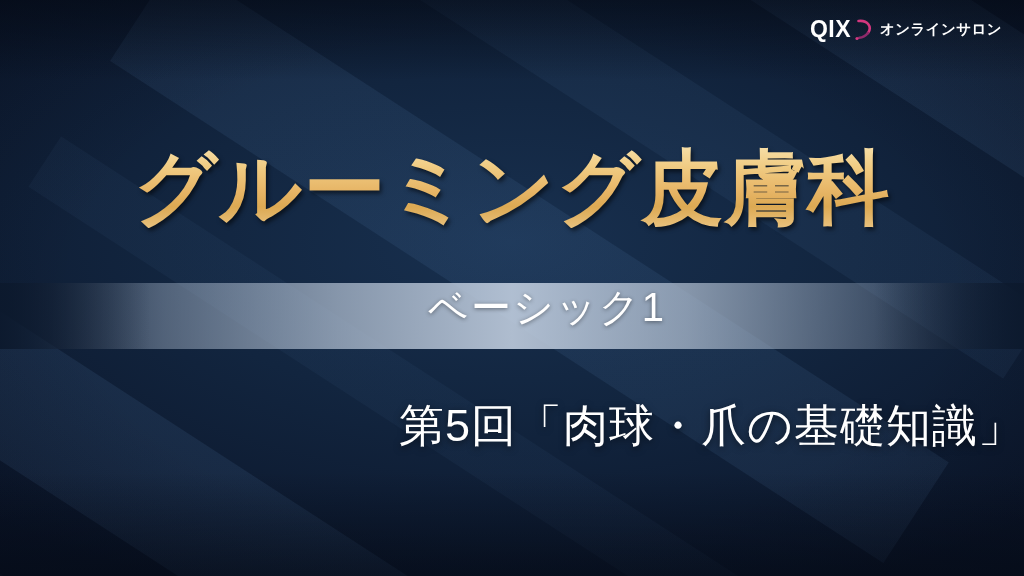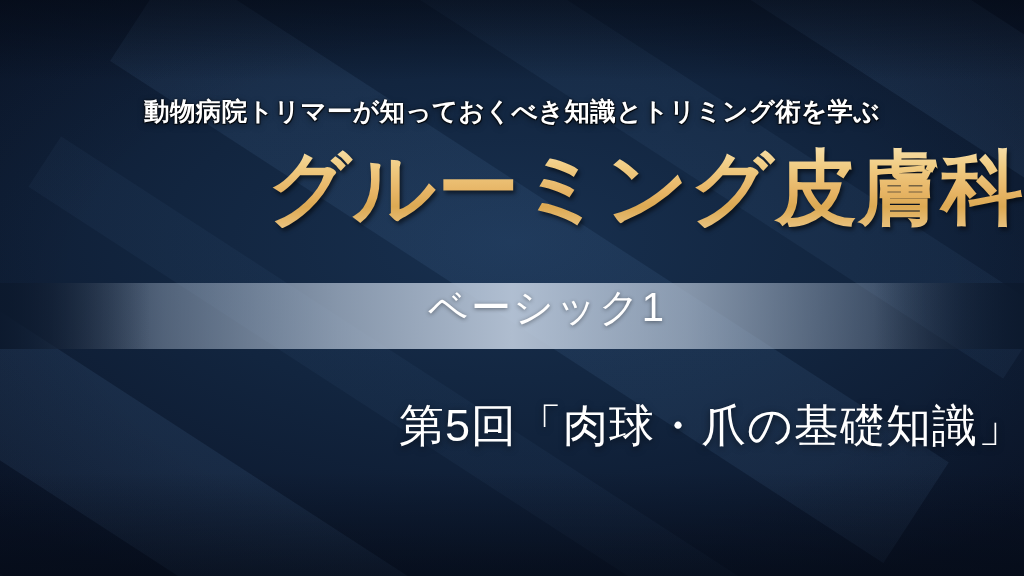--- a/index.html
+++ b/index.html
@@ -126,21 +126,21 @@
       0 2px 6px rgba(0,0,0,0.55);
     white-space: nowrap;
   }
 
   
   .maintitle-wrap {
     position: absolute;
     top: 146px;
     left: 0;
     width: 100%;
-    text-align: right;
+    text-align: center;
     line-height: 1;
   }
   .maintitle {
     display: inline-block;
     font-family: "DejaVu Serif", "Liberation Serif", serif;
     font-size: 82px;
     font-weight: bold;
     letter-spacing: 1px;
     background: linear-gradient(to bottom,
       #f7dfa8 0%,
@@ -239,22 +239,30 @@
 </style>
 </head>
 <body>
 
 <div id="slide">
 
   <div class="bg-base"></div>
   <div class="bg-stripes"></div>
   <div class="bg-vignette"></div>
 
-
-  <div class="catch">動物病院トリマーが知っておくべき知識とトリミング術を学ぶ</div>
+  <div class="logo">
+    <span class="logo-qix">QIX</span>
+    <svg class="logo-swoosh" viewBox="0 0 19 22">
+      <path d="M4.5 2.0 C 13.5 1.0, 18.5 7.5, 14.0 14.0" fill="none" stroke="#d4377f" stroke-width="2.6" stroke-linecap="round"></path>
+      <path d="M14.0 14.0 C 11.5 17.0, 8.0 18.6, 5.2 18.8" fill="none" stroke="#8e2a6a" stroke-width="2.6" stroke-linecap="round"></path>
+      <circle cx="3.0" cy="19.5" r="1.6" fill="#d4377f"></circle>
+    </svg>
+    <span class="logo-sub">オンラインサロン</span>
+  </div>
+
 
   <div class="maintitle-wrap">
     <span class="maintitle">グルーミング皮膚科</span>
   </div>
 
   <div class="band"></div>
   <div class="band-skewcut-l"></div>
   <div class="band-skewcut-r"></div>
   <div class="band-label">ベーシック1</div>
 

